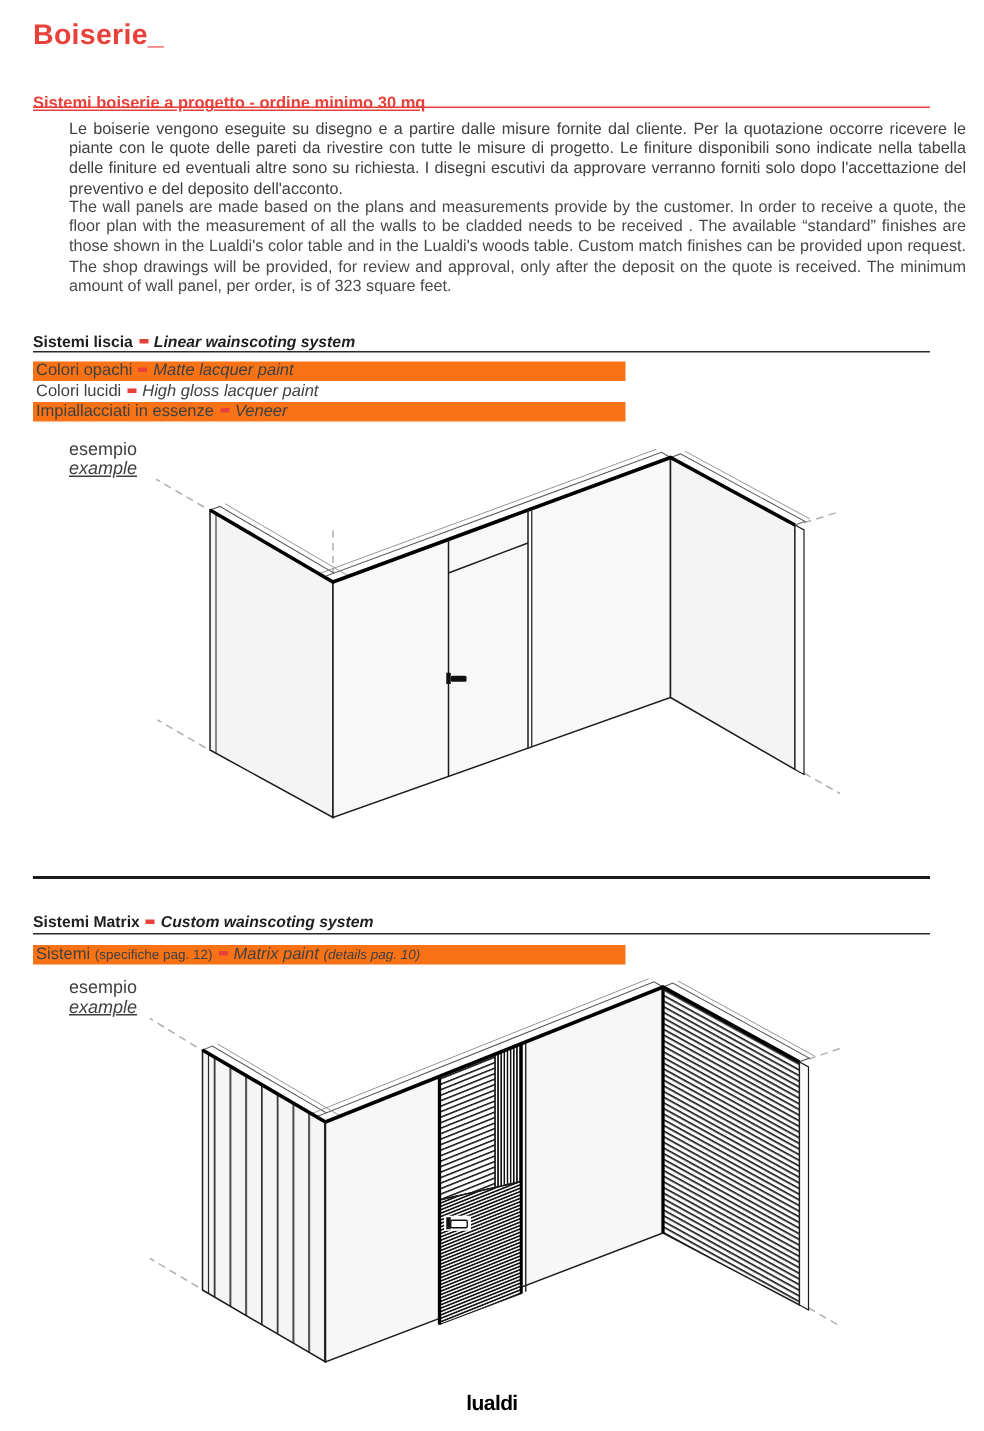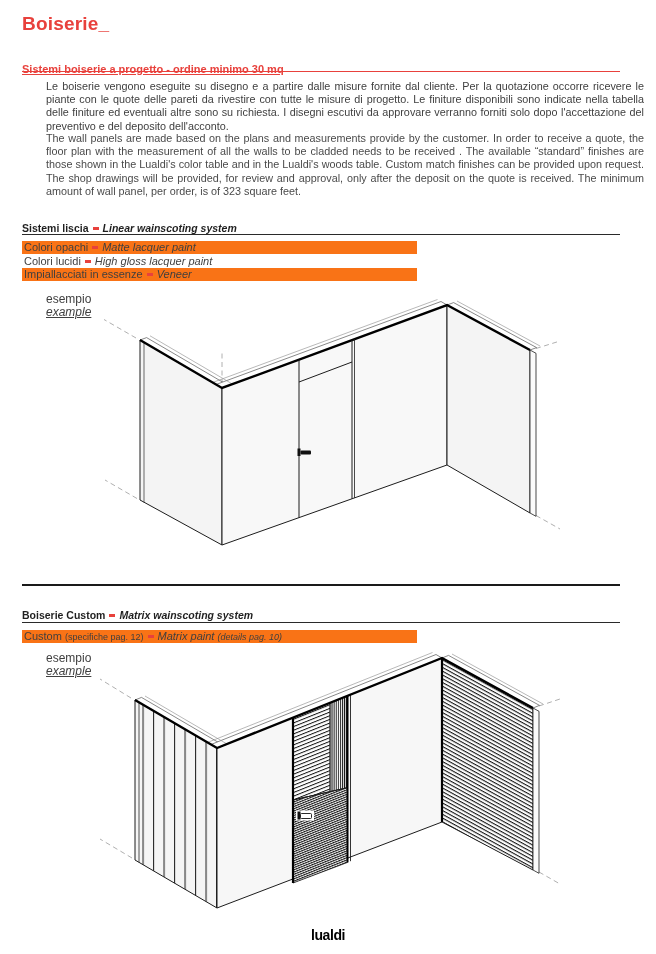--- a/index.html
+++ b/index.html
@@ -97,26 +97,26 @@
     </g>
     <g fill="#111">
       <rect x="207.5" y="148.5" width="3" height="7.5"></rect>
       <rect x="210.5" y="150.5" width="10.5" height="4" rx="1"></rect>
     </g>
   </svg>
 
   <div class="abs" id="divider"></div>
 
   <div class="abs sec-head" style="top:609px">
-    <span>Boiserie Custom</span><span class="dash"></span><span class="en">Matrix wainscoting system</span>
+    <span>Sistemi Matrix</span><span class="dash"></span><span class="en">Custom wainscoting system</span>
   </div>
   <div class="abs sec-rule" style="top:622px"></div>
 
   <div class="abs finish-row hl" style="top:630px">
-    <span>Custom</span>
+    <span>Sistemi</span>
     <span class="note">(specifiche pag. 12)</span><span class="dash"></span><span class="en-it">Matrix paint</span>
     <span class="note en-it">(details pag. 10)</span>
   </div>
 
   <div class="abs example" style="top:652px">
     <div class="ex-it">esempio</div>
     <div class="ex-en">example</div>
   </div>
 
   <svg class="drawing" style="left:90px;top:650px;" width="470" height="280" viewBox="0 0 470 280">

